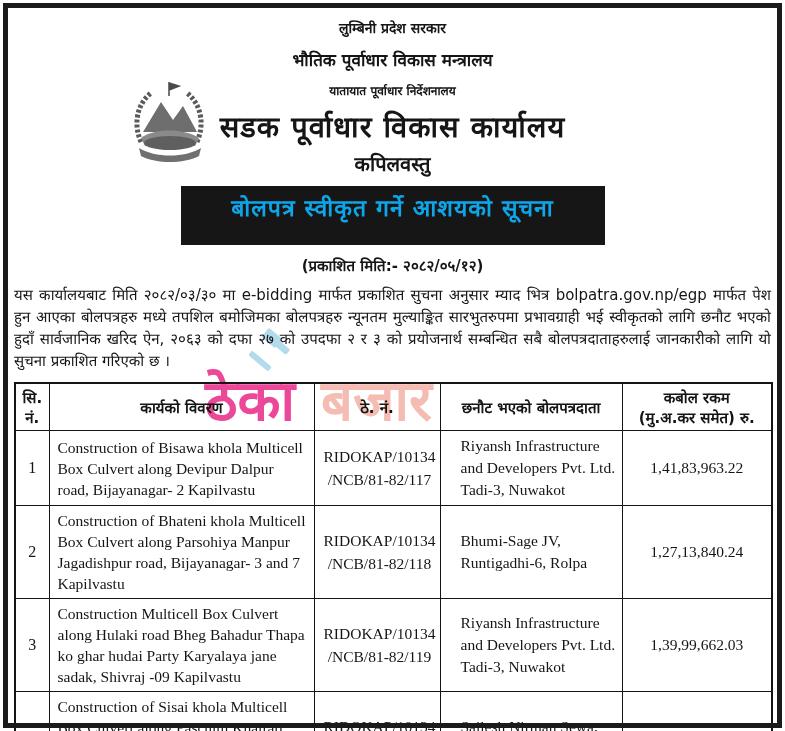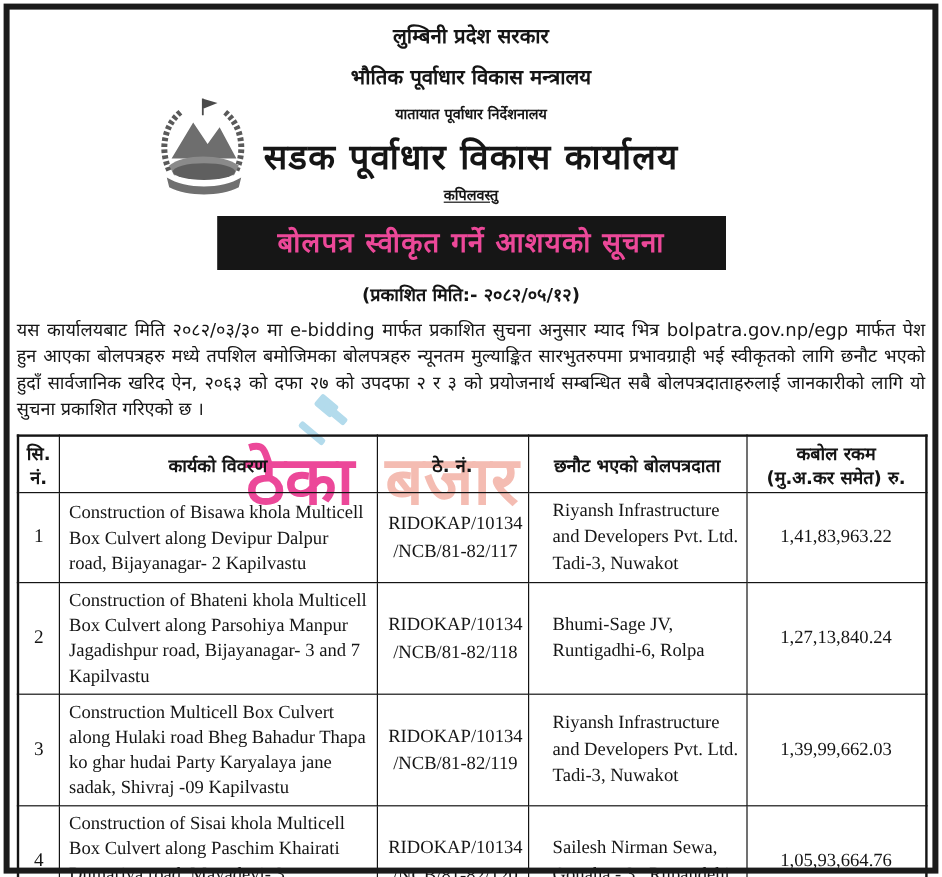--- a/index.html
+++ b/index.html
@@ -8,28 +8,28 @@
     position:relative; width:785px; height:731px; background:#ffffff;
     font-family:"DejaVu Sans", sans-serif; color:#151515; overflow:hidden;
     margin:0 auto;
   }
   .frame {
     position:absolute; left:3px; top:3px; right:3px; bottom:3px;
     border:5px solid #1b1b1b; pointer-events:none; z-index:5;
   }
   .content { position:absolute; left:14px; top:12px; width:757px; z-index:2; }
   .c { text-align:center; }
-  .gov-line1 { font-size:17px; font-weight:bold; margin-top:6px; }
+  .gov-line1 { font-size:14px; font-weight:bold; margin-top:6px; }
   .gov-line2 { font-size:17px; font-weight:bold; margin-top:11px; }
   .gov-line3 { font-size:12px; font-weight:bold; margin-top:11px; }
   .office    { font-size:29px; font-weight:bold; margin-top:7px; letter-spacing:1px; }
-  .district  { font-size:12px; font-weight:bold; margin-top:5px;text-decoration:underline; }
+  .district  { font-size:20px; font-weight:bold; margin-top:5px; }
   .banner {
-    display:block; width:424px; margin:9px auto 0 auto; padding:5px 0 8px 0;
-    background:#161616; color:#ec4899; font-size:23px; font-weight:bold;
+    display:block; width:424px; margin:9px auto 0 auto; padding:5px 0 22px 0;
+    background:#161616; color:#0ea5e9; font-size:23px; font-weight:bold;
     text-align:center; letter-spacing:1px;
   }
   .pubdate { font-size:15px; font-weight:bold; margin-top:10px; }
   .bodytext {
     margin-top:9px; font-size:15px; line-height:22px; text-align:justify;
     font-weight:500;
   }
   table.bids {
     width:757px; margin-top:10px; border-collapse:collapse; table-layout:fixed;
     border:2.5px solid #141414; background:transparent;

